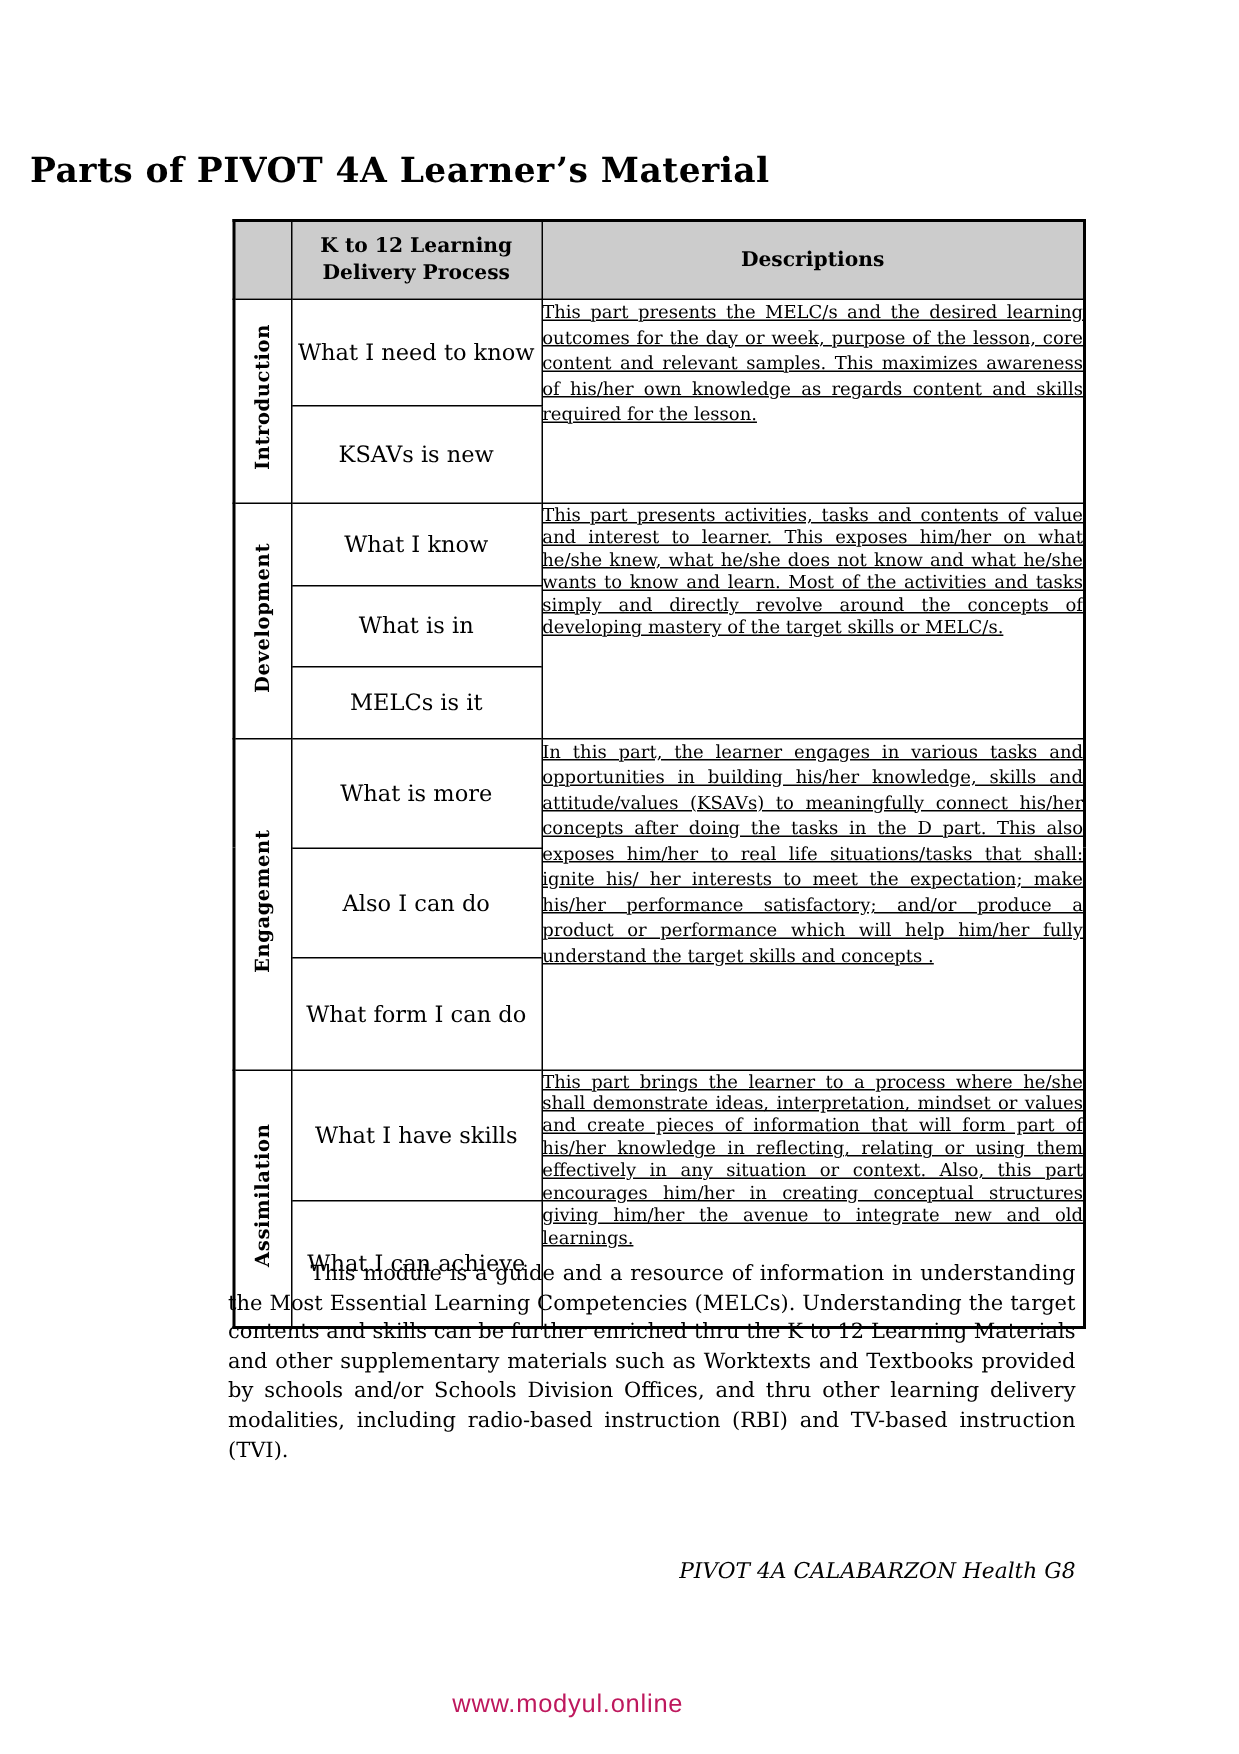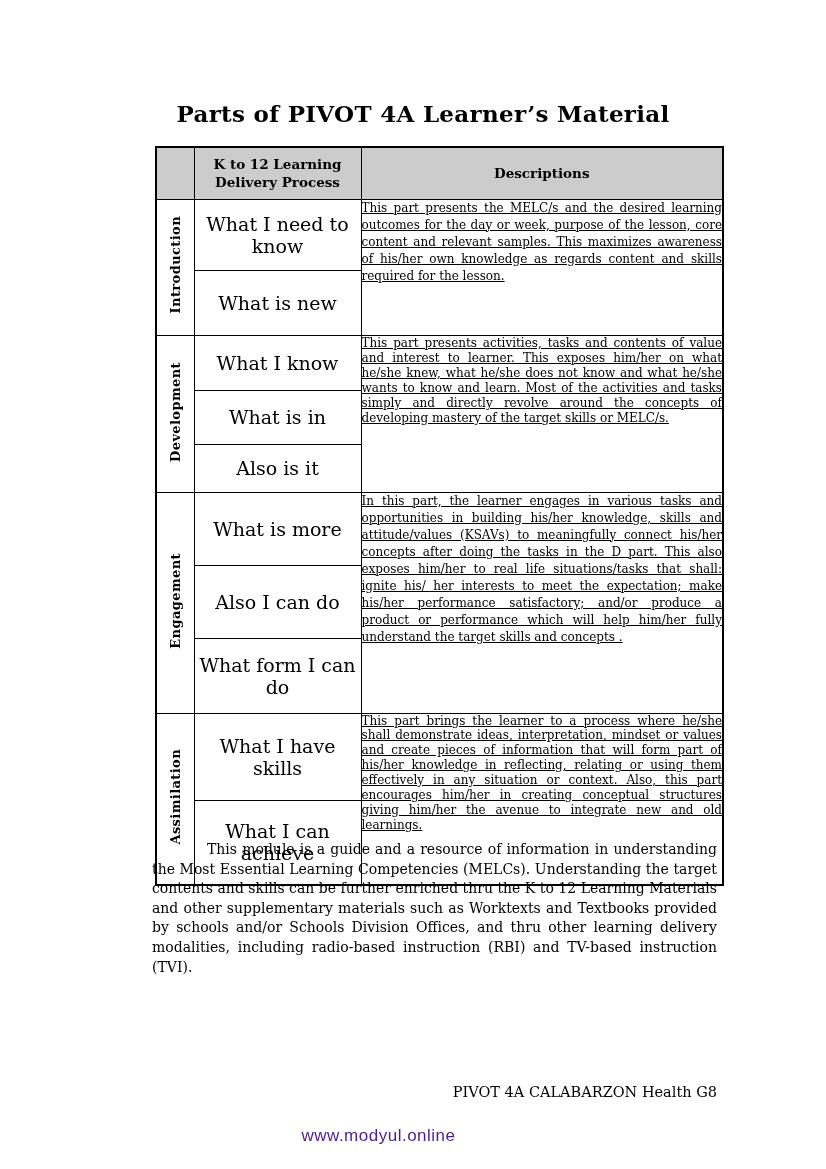--- a/index.html
+++ b/index.html
@@ -10,21 +10,21 @@
     background: #ffffff;
     font-family: "DejaVu Serif", serif;
     color: #000000;
     overflow: hidden;
   }
   .title {
     position: absolute;
     top: 100px;
     left: 20px;
     width: 806px;
-    text-align: center;
+    text-align: left;
     font-size: 23px;
     font-weight: bold;
     letter-spacing: 0.3px;
   }
   table.parts {
     position: absolute;
     top: 146px;
     left: 155px;
     border-collapse: collapse;
     table-layout: fixed;
@@ -51,21 +51,21 @@
     writing-mode: vertical-rl;
     transform: rotate(180deg);
     font-weight: bold;
     font-size: 13px;
     letter-spacing: 0.4px;
     white-space: nowrap;
   }
   td.part {
     text-align: center;
     vertical-align: middle;
-    font-size: 19px;
+    font-size: 15px;
     padding: 2px 6px;
   }
   td.desc {
     vertical-align: top;
     text-align: justify;
     font-size: 12px;
     padding: 7px 10px 4px 11px;
     text-decoration: underline;
   }
   .lh-a { line-height: 1.42; }  
@@ -87,35 +87,36 @@
     top: 840px;
     left: 152px;
     width: 565px;
     font-size: 14px;
     line-height: 1.4;
     text-align: justify;
     text-indent: 55px;
   }
   .footer {
     position: absolute;
-    top: 1084px;
+    top: 1040px;
     left: 152px;
     width: 565px;
     text-align: right;
+    font-style: italic;
     font-size: 14.5px;
   }
   .watermark {
     position: absolute;
     top: 1126px;
     left: 0;
     width: 757px;
     text-align: center;
     font-family: "Liberation Sans", sans-serif;
     font-size: 17px;
-    color: #4c1d95;
+    color: #be185d;
     letter-spacing: 0.5px;
   }
 </style>
 </head>
 <body>
 
 <div class="page">
 
   <div class="title">Parts of PIVOT 4A Learner’s Material</div>
 
@@ -133,35 +134,35 @@
       </tr>
 
       <tr class="r-i1">
         <td class="vcell" rowspan="2">
           <span class="vlabel">Introduction</span>
         </td>
         <td class="part">What I need to know</td>
         <td class="desc lh-a" rowspan="2">This part presents the MELC/s and the desired learning outcomes for the day or week, purpose of the lesson, core content and relevant samples. This maximizes awareness of his/her own knowledge as regards content and skills required for the lesson.</td>
       </tr>
       <tr class="r-i2">
-        <td class="part">What is new</td>
+        <td class="part">KSAVs is new</td>
       </tr>
 
       <tr class="r-d1">
         <td class="vcell" rowspan="3">
           <span class="vlabel">Development</span>
         </td>
         <td class="part">What I know</td>
         <td class="desc lh-b" rowspan="3">This part presents activities, tasks and contents of value and interest to learner. This exposes him/her on what he/she knew, what he/she does not know and what he/she wants to know and learn. Most of the activities and tasks simply and directly revolve around the concepts of developing mastery of the target skills or MELC/s.</td>
       </tr>
       <tr class="r-d2">
         <td class="part">What is in</td>
       </tr>
       <tr class="r-d3">
-        <td class="part">Also is it</td>
+        <td class="part">MELCs is it</td>
       </tr>
 
       <tr class="r-e1">
         <td class="vcell" rowspan="3">
           <span class="vlabel">Engagement</span>
         </td>
         <td class="part">What is more</td>
         <td class="desc lh-c" rowspan="3">In this part, the learner engages in various tasks and opportunities in building his/her knowledge, skills and attitude/values (KSAVs) to meaningfully connect his/her concepts after doing the tasks in the D part. This also exposes him/her to real life situations/tasks that shall: ignite his/ her interests to meet the expectation; make his/her performance satisfactory; and/or produce a product or performance which will help him/her fully understand the target skills and concepts .</td>
       </tr>
       <tr class="r-e2">

